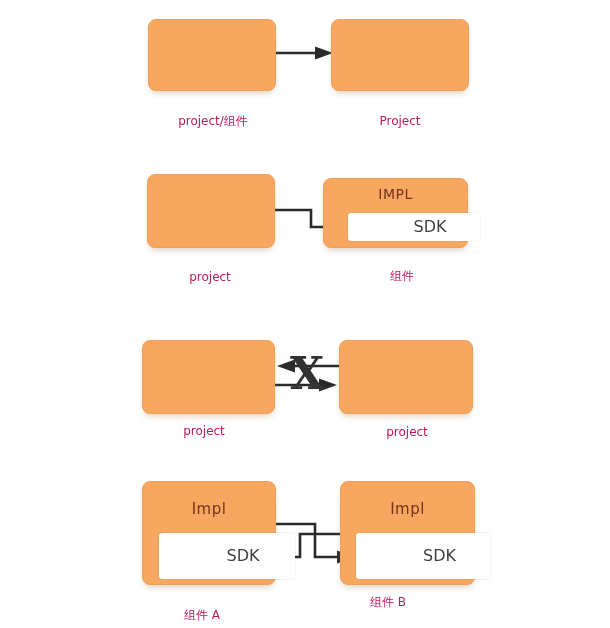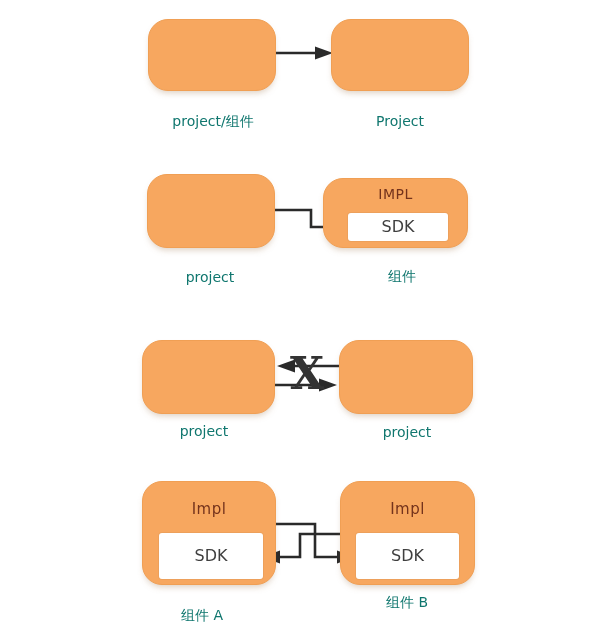--- a/index.html
+++ b/index.html
@@ -12,48 +12,49 @@
     width: 610px;
     height: 628px;
     background: #ffffff;
     overflow: hidden;
     font-family: "DejaVu Sans", "Liberation Sans", sans-serif;
   }
   .node {
     position: absolute;
     background: #F7A75F;
     border: 1px solid #F09F54;
-    border-radius: 20px;
+    border-radius: 8px;
     box-sizing: border-box;
     box-shadow: 0 4px 6px -2px rgba(160, 120, 80, 0.35);
   }
   .node-title {
     position: absolute;
     left: 0;
     width: 100%;
     text-align: center;
     color: #74331C;
     font-size: 14px;
     letter-spacing: 0.5px;
   }
   .inner-box {
     position: absolute;
     background: #ffffff;
     border-radius: 3px;
     box-shadow: 0 0 0 1px rgba(0,0,0,0.04);
     text-align: center;
     color: #3F3F3F;
     font-size: 16px;
+    padding-left: 32px;
   }
   .caption {
     position: absolute;
     transform: translateX(-50%);
     white-space: nowrap;
-    color: #0f766e;
-    font-size: 14px;
+    color: #be185d;
+    font-size: 12px;
     line-height: 20px;
   }
   .connector-layer {
     position: absolute;
     left: 0;
     top: 0;
     pointer-events: none;
   }
   .connector-layer polyline,
   .connector-layer line {
@@ -133,15 +134,15 @@
 
   <div class="node" style="left:142px; top:481px; width:134px; height:104px;">
     <div class="node-title" style="top:18px; font-size:15px;">Impl</div>
     <div class="inner-box" style="left:16px; top:51px; width:104px; height:46px; line-height:46px;">SDK</div>
   </div>
   <div class="node" style="left:340px; top:481px; width:135px; height:104px;">
     <div class="node-title" style="top:18px; font-size:15px;">Impl</div>
     <div class="inner-box" style="left:15px; top:51px; width:103px; height:46px; line-height:46px;">SDK</div>
   </div>
   <div class="caption" style="left:202px; top:605px;">组件 A</div>
-  <div class="caption" style="left:407px; top:592px;">组件 B</div>
+  <div class="caption" style="left:388px; top:592px;">组件 B</div>
 
 </div>
 
 </body></html>

